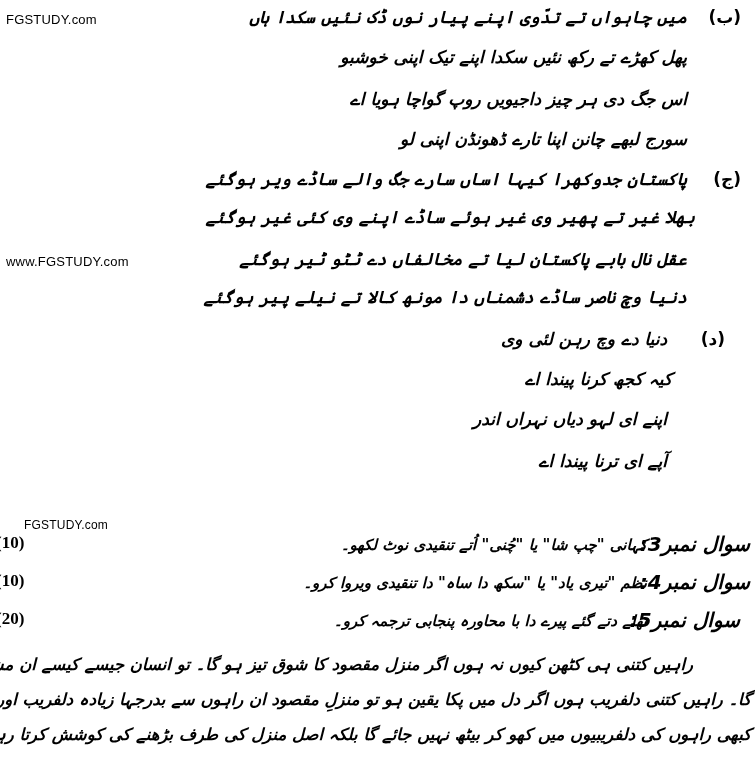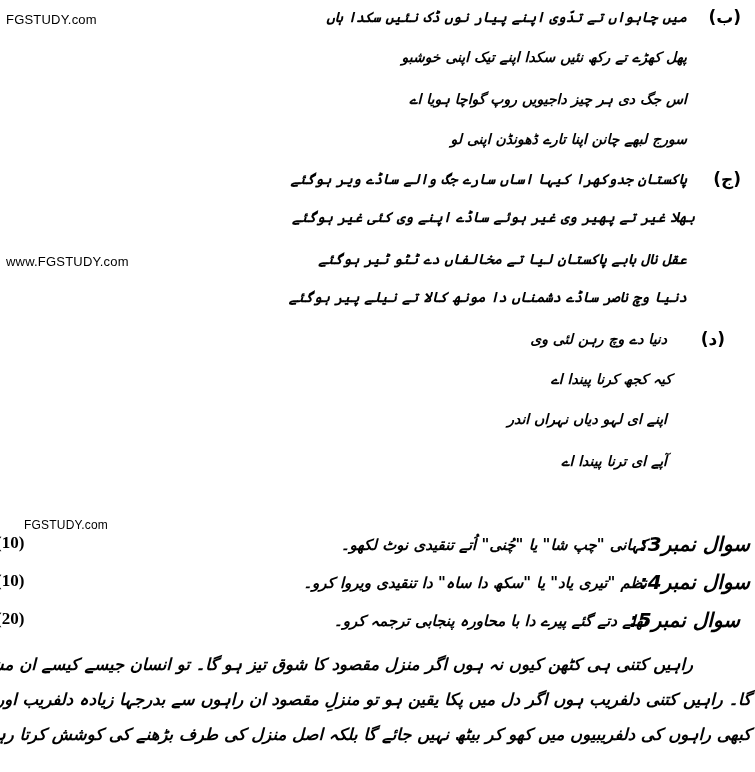--- a/index.html
+++ b/index.html
@@ -23,21 +23,21 @@
     letter-spacing: 0.2px;
     white-space: nowrap;
   }
   .ur {
     position: absolute;
     direction: rtl;
     unicode-bidi: isolate;
     font-family: "DejaVu Sans", sans-serif;
     font-weight: bold;
     font-style: italic;
-    font-size: 14px;
+    font-size: 17px;
     line-height: 22px;
     white-space: nowrap;
     color: #000000;
   }
   .label {
     position: absolute;
     direction: rtl;
     font-family: "DejaVu Sans", sans-serif;
     font-weight: bold;
     font-size: 17px;

